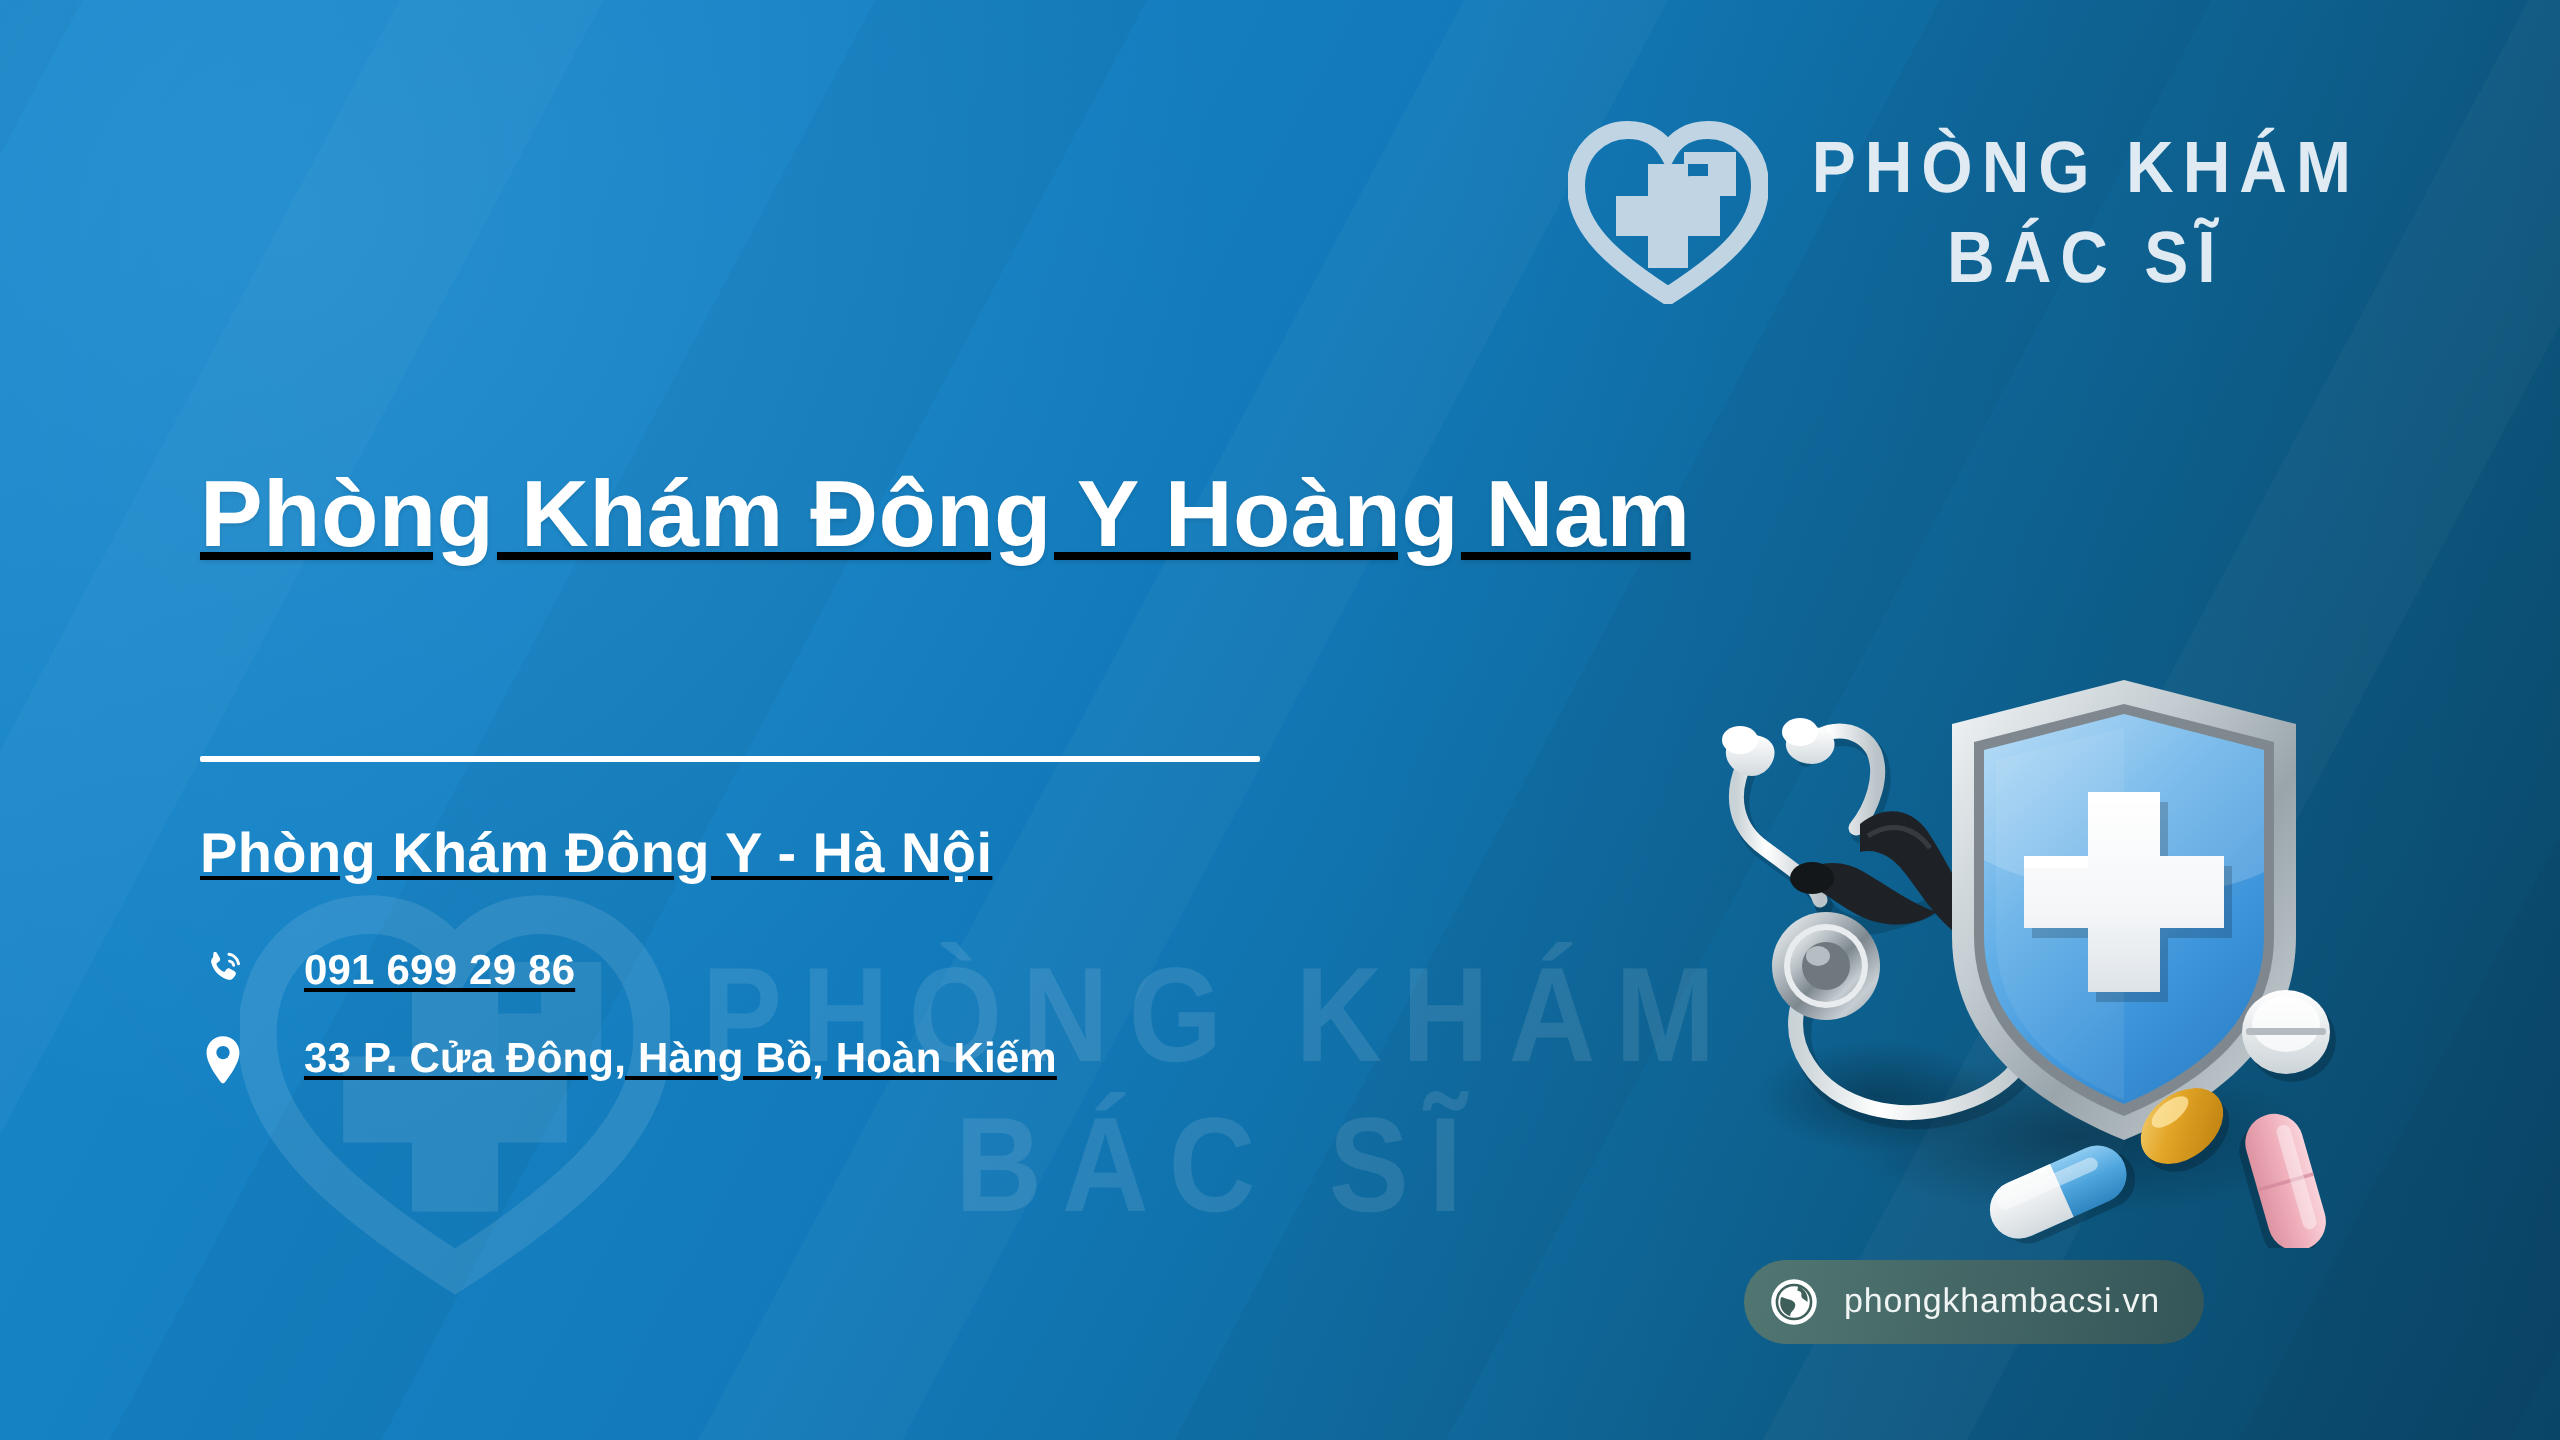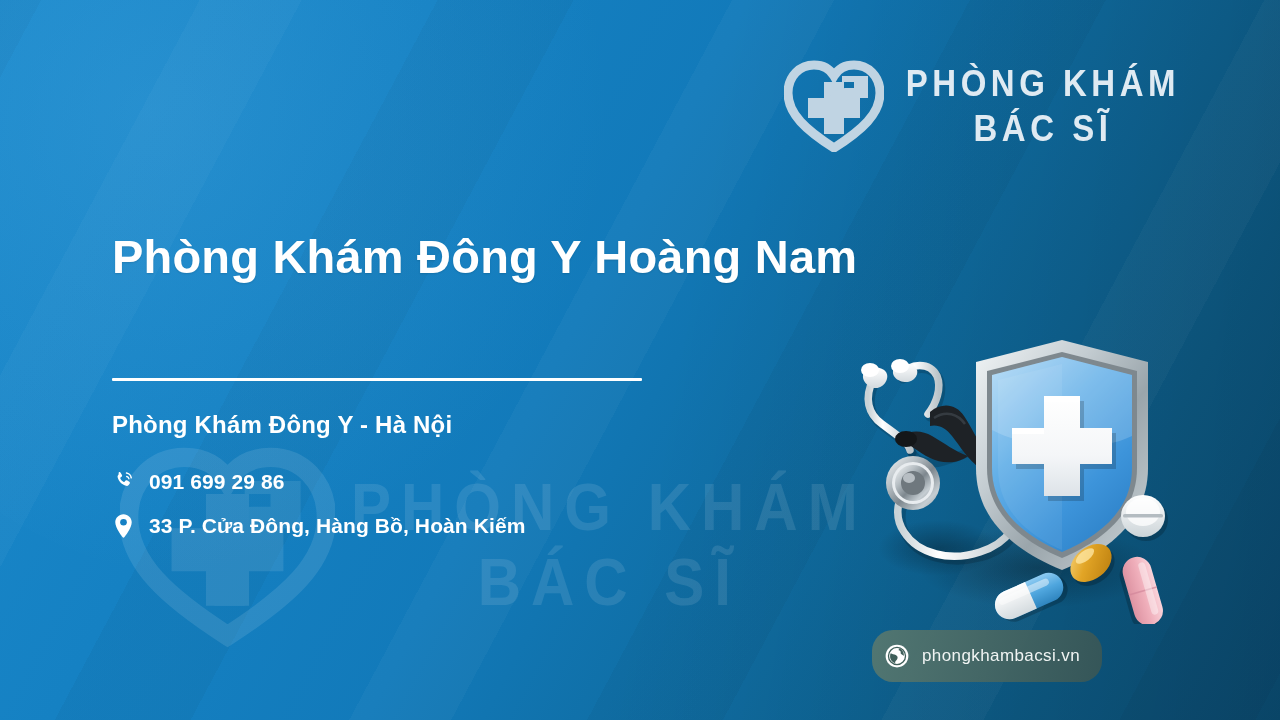--- a/index.html
+++ b/index.html
@@ -77,63 +77,63 @@
     font-weight:700;
     font-size:33px;
     letter-spacing:4.5px;
     line-height:1.25;
     text-align:center;
     white-space:nowrap;
     transform:scaleY(1.1);
   }
 
   
-  .content{ position:absolute; left:112px; top:230px; width:760px; }
+  .content{ position:absolute; left:100px; top:230px; width:760px;text-decoration:underline; }
   .title{
     color:#ffffff;
     font-size:47px;
     font-weight:700;
     letter-spacing:0.2px;
     line-height:1.15;
     white-space:nowrap;
     text-shadow:0 1px 2px rgba(0,0,0,.12);
   }
   .divider{
     width:530px; height:3px;
     background:#ffffff;
     margin:94px 0 0 0;
     border-radius:1px;
   }
   .subtitle{
     color:#ffffff;
-    font-size:24px;
+    font-size:28px;
     font-weight:700;
     margin-top:30px;
     white-space:nowrap;
     letter-spacing:.2px;
   }
   .info{ margin-top:28px; }
   .info-row{
-    display:flex; align-items:flex-start; gap:15px;
+    display:flex; align-items:flex-start; gap:30px;
     margin-bottom:14px;
   }
   .info-ico{ width:22px; flex:0 0 22px; display:flex; justify-content:center; padding-top:3px; }
   .info-txt{
     color:#ffffff;
     font-size:21px;
     font-weight:700;
     line-height:1.45;
     letter-spacing:.1px;
   }
   .info-txt .l2{ display:block; }
 
   
   .urlbadge{
     position:absolute; left:872px; top:630px;
-    height:52px;
+    height:42px;
     display:flex; align-items:center; gap:12px;
     padding:0 22px 0 12px;
     border-radius:21px;
     background:linear-gradient(100deg, rgba(86,120,112,.93), rgba(56,86,86,.93));
   }
   .urlbadge .glb{ width:26px; height:26px; flex:0 0 26px; }
   .urlbadge .u{
     color:#f0f4f3;
     font-size:17px;
     letter-spacing:.4px;

